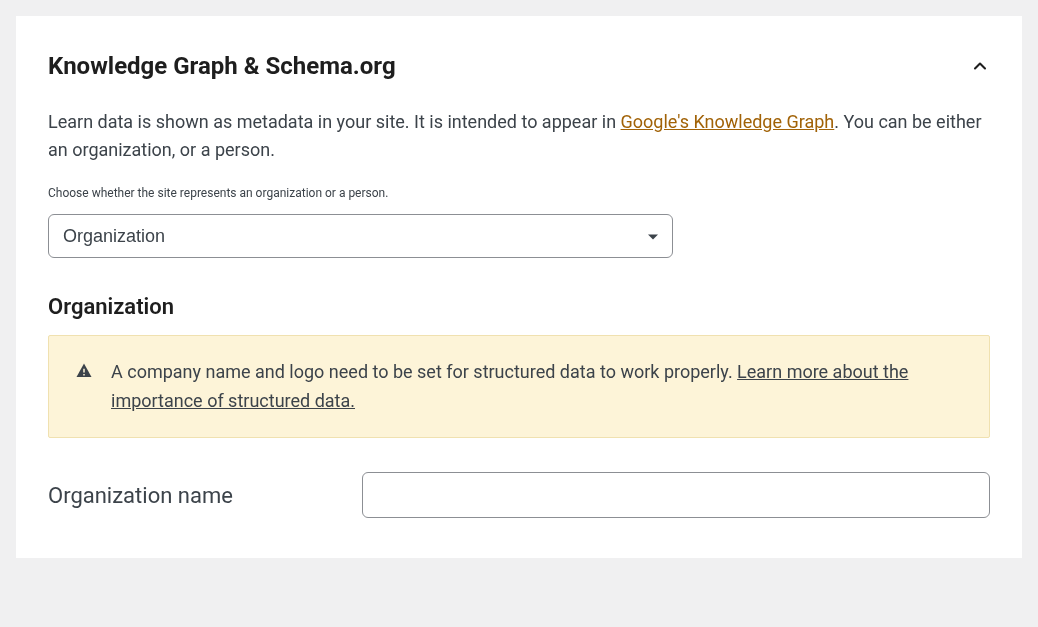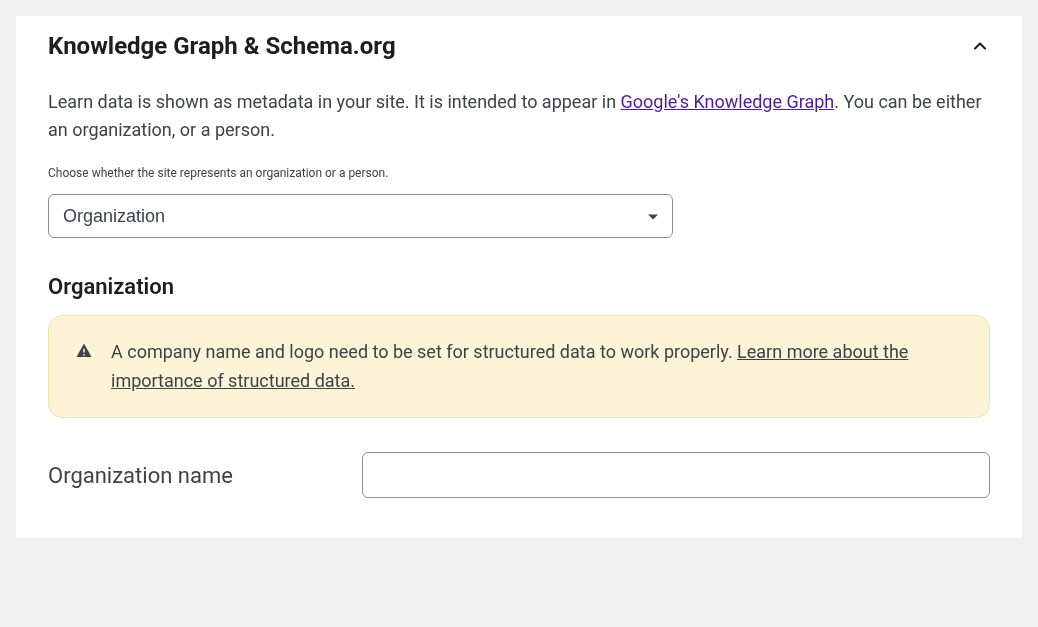--- a/index.html
+++ b/index.html
@@ -10,21 +10,21 @@
     body {
       font-family: -apple-system, BlinkMacSystemFont, "Segoe UI", Roboto, Helvetica, Arial, sans-serif;
       background: #f0f0f1;
       padding: 16px;
       color: #1e1e1e;
     }
     .panel {
       background: #fff;
       max-width: 1006px;
       margin: 0 auto;
-      padding: 16px 32px 40px 32px;
+      padding: 36px 32px 40px 32px;
     }
     .panel-header {
       display: flex;
       justify-content: space-between;
       align-items: center;
       margin-bottom: 28px;
     }
     .panel-title {
       font-size: 24px;
       font-weight: 700;
@@ -38,21 +38,21 @@
       justify-content: center;
       cursor: pointer;
     }
     .description {
       font-size: 18px;
       color: #3c434a;
       line-height: 1.55;
       margin-bottom: 22px;
     }
     .description a {
-      color: #4c1d95;
+      color: #a16207;
       text-decoration: underline;
     }
     .label-text {
       font-size: 12px;
       color: #3c434a;
       margin-bottom: 14px;
     }
     .select-wrap {
       position: relative;
       width: 625px;
@@ -80,21 +80,21 @@
     }
     .section-heading {
       font-size: 22px;
       font-weight: 600;
       color: #1e1e1e;
       margin-bottom: 16px;
     }
     .alert {
       background: #fdf4d8;
       border: 1px solid #f0e1b0;
-      border-radius: 14px;
+      border-radius: 2px;
       padding: 22px 26px;
       display: flex;
       gap: 18px;
       align-items: flex-start;
       margin-bottom: 34px;
     }
     .alert-text {
       font-size: 18px;
       color: #3c434a;
       line-height: 1.6;

